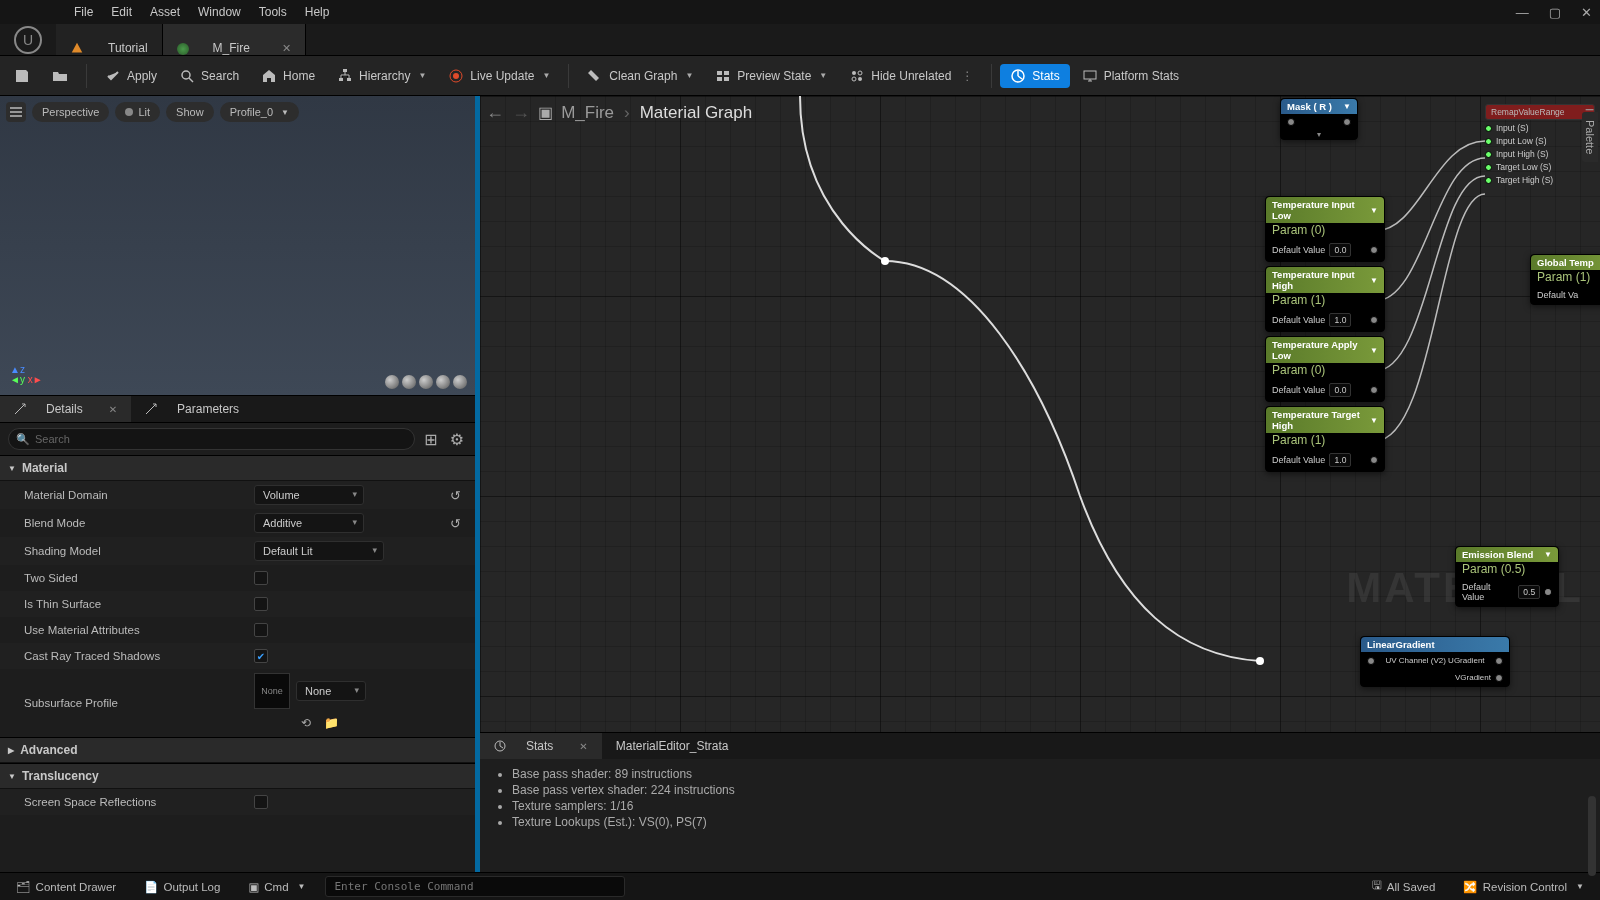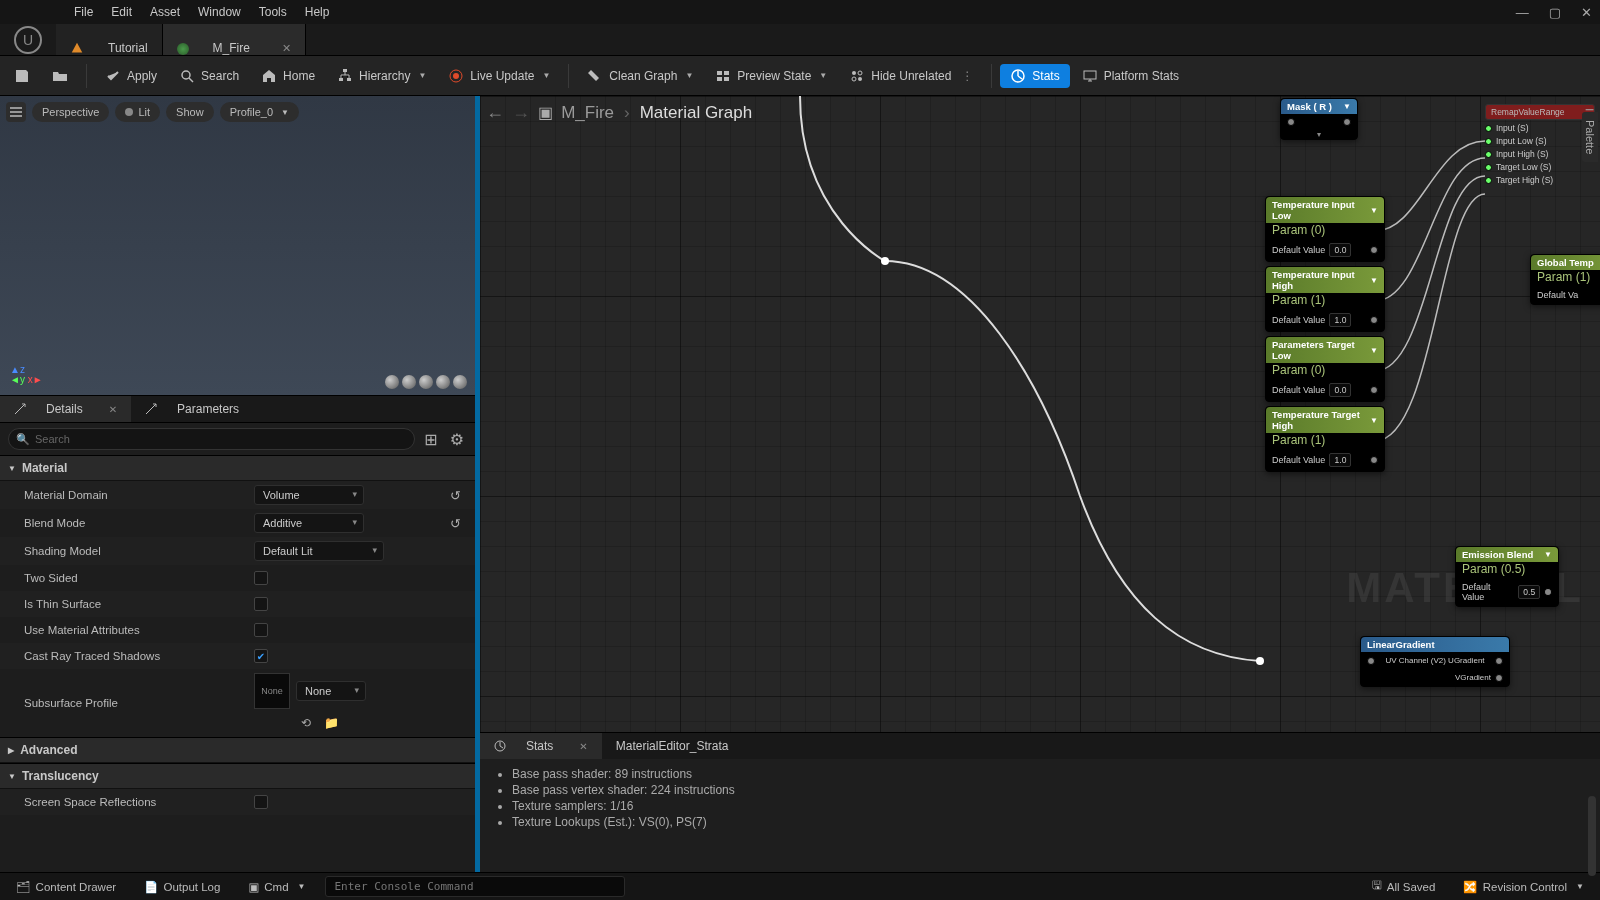--- a/index.html
+++ b/index.html
@@ -484,21 +484,21 @@
         <div class="sub">Param (1)</div>
         <div class="nbody">
             <span>Default Value</span>
             <span class="field">1.0</span>
             <span class="pin" style="margin-left:auto"></span>
           </div>
       </div>
 
       <div class="node" style="left:785px;top:240px;width:120px">
         <div class="nhead">
-            <span>Parameters Target Low</span>
+            <span>Temperature Apply Low</span>
             <span class="chv">▼</span>
           </div>
         <div class="sub">Param (0)</div>
         <div class="nbody">
             <span>Default Value</span>
             <span class="field">0.0</span>
             <span class="pin" style="margin-left:auto"></span>
           </div>
       </div>
 

